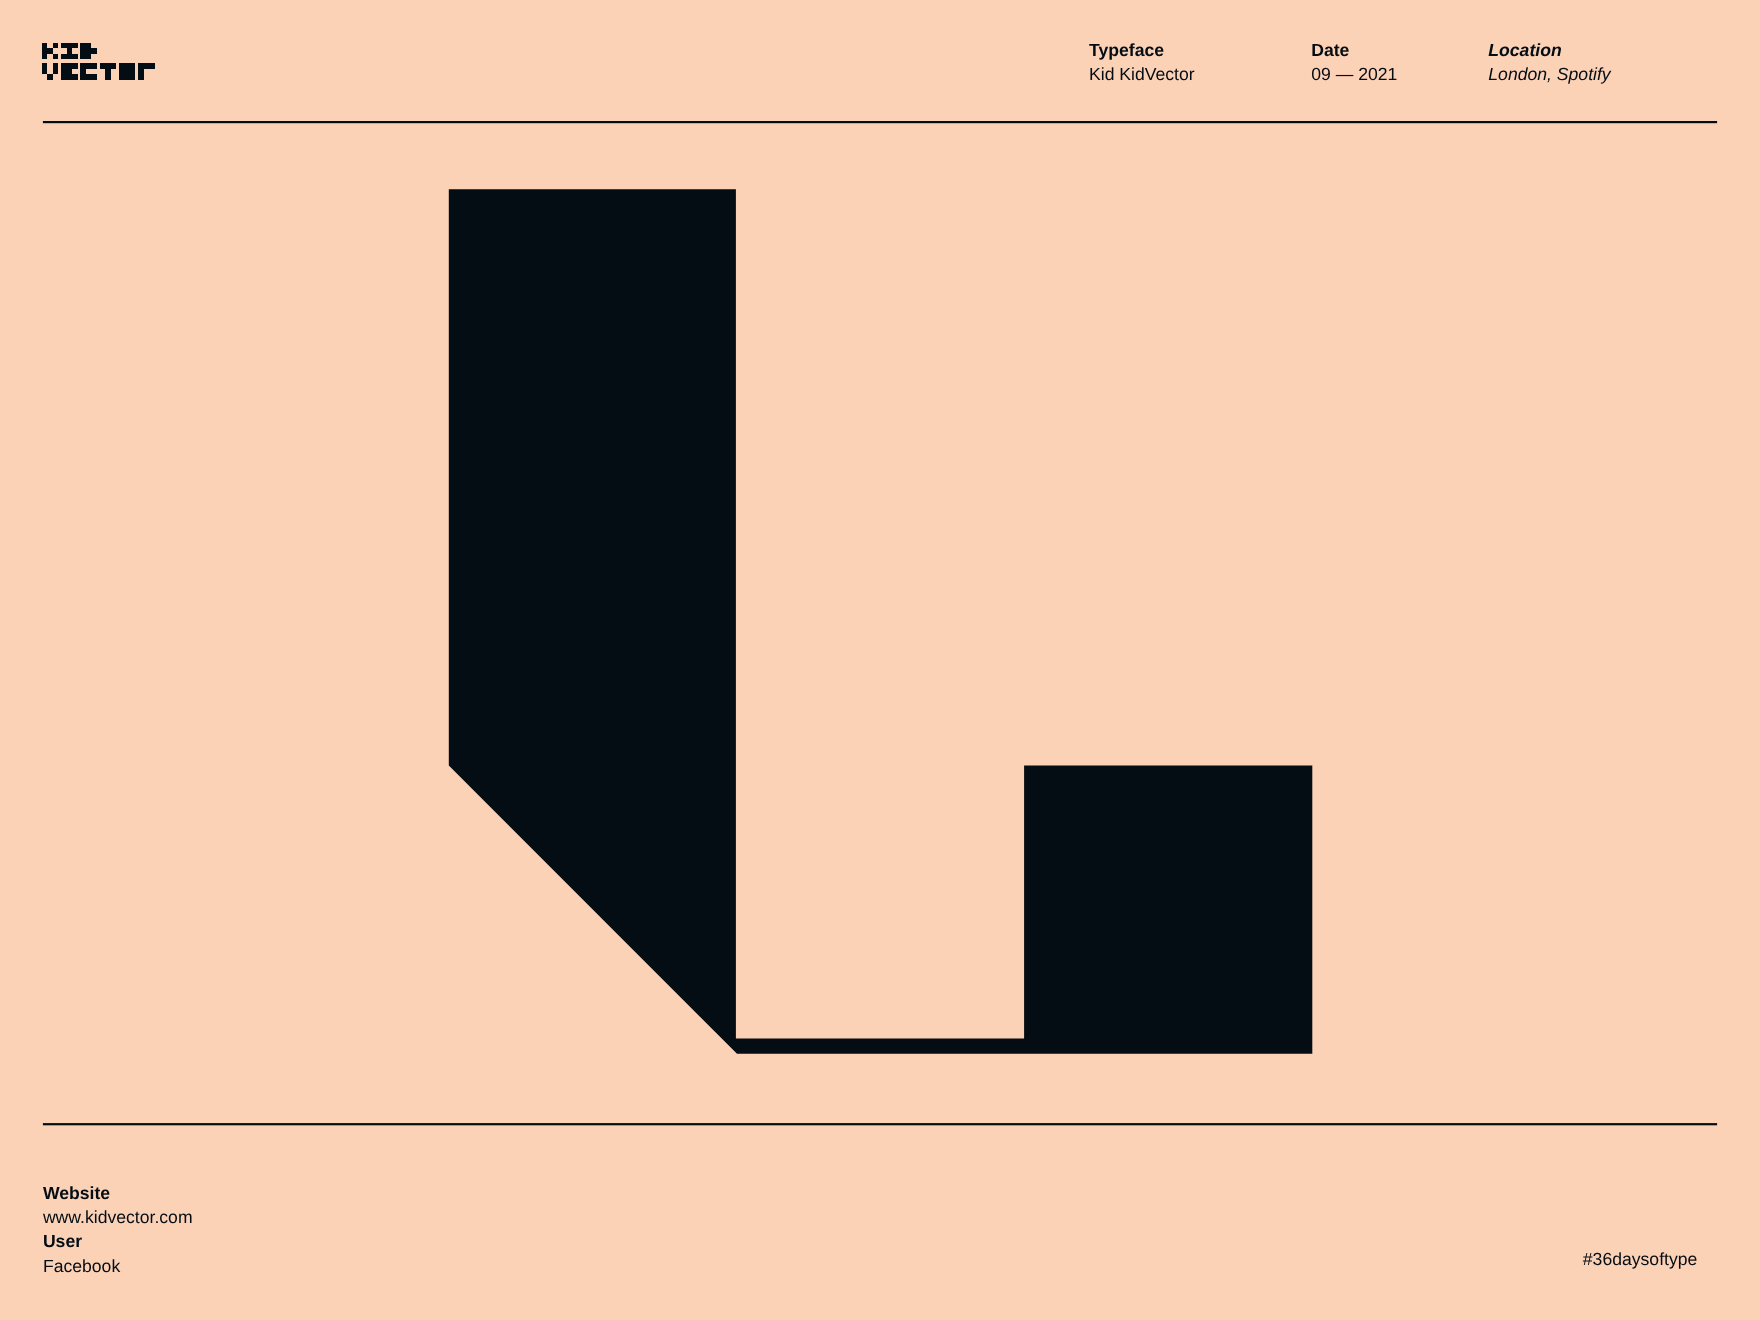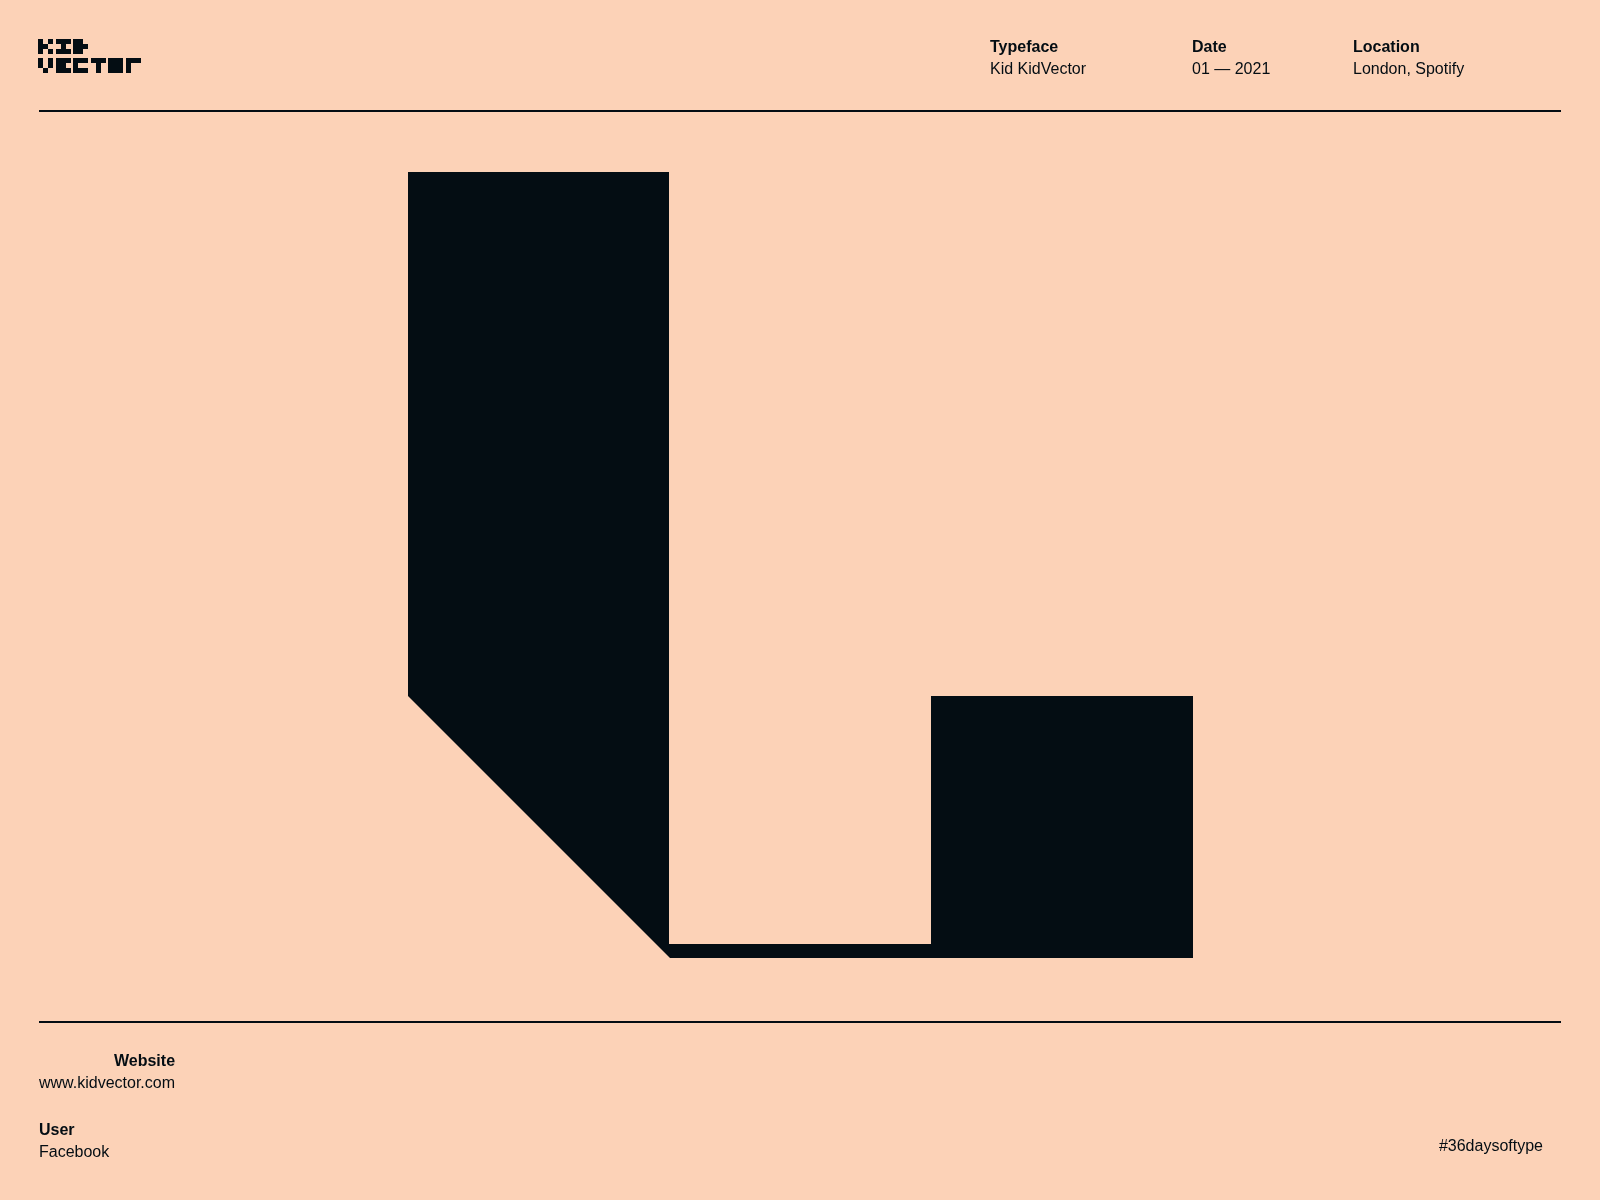--- a/index.html
+++ b/index.html
@@ -9,33 +9,33 @@
     position:relative;width:1600px;height:1200px;background:var(--bg);
     font-family:"Liberation Sans", sans-serif;color:var(--ink);overflow:hidden;
   }
   
   .logo{position:absolute;left:38px;top:39px;cursor:pointer;}
   .logo svg{display:block;}
   .hcol{position:absolute;top:36px;font-size:16px;line-height:21.5px;white-space:nowrap;}
   .hcol .label{font-weight:bold;}
   .hcol-1{left:990px;}
   .hcol-2{left:1192px;}
-  .hcol-3{left:1353px;}
+  .hcol-3{left:1353px;font-style:italic;}
   
   .rule{position:absolute;left:39px;width:1522px;height:1.6px;background:var(--ink);}
   .rule-top{top:110px;}
   .rule-bottom{top:1021px;}
   
   .glyph{position:absolute;left:0;top:0;width:1600px;height:1200px;}
   .glyph polygon{fill:var(--ink);}
   .logo rect{fill:var(--ink);}
   
   .fcol{position:absolute;font-size:16px;line-height:21.7px;white-space:nowrap;}
   .fcol .label{font-weight:bold;}
-  .f-website{left:39px;top:1050px;text-align:right;}
+  .f-website{left:39px;top:1075px;}
   .f-user{left:39px;top:1071px;margin-top:48px;}
   .f-social{left:232px;top:1050px;}
   .f-social2{left:424px;top:1050px;}
   .link{cursor:pointer;}
   .hashtag{position:absolute;top:1135px;right:57px;font-size:16px;line-height:21.7px;}
 </style>
 </head>
 <body>
 
 <div class="page">
@@ -103,21 +103,21 @@
         <rect x="87.5" y="28.5" width="5" height="5"></rect>
       </svg>
   </div>
 
   <div class="hcol hcol-1">
     <div class="label">Typeface</div>
     <div class="value">Kid KidVector</div>
   </div>
   <div class="hcol hcol-2">
     <div class="label">Date</div>
-    <div class="value">01 — 2021</div>
+    <div class="value">09 — 2021</div>
   </div>
   <div class="hcol hcol-3">
     <div class="label">Location</div>
     <div class="value">London, Spotify</div>
   </div>
 
   <div class="rule rule-top"></div>
 
   <svg class="glyph" viewBox="0 0 1600 1200">
     <polygon points="408,172 669,172 669,944 931,944 931,696 1193,696 1193,958 670,958 408,696"></polygon>

